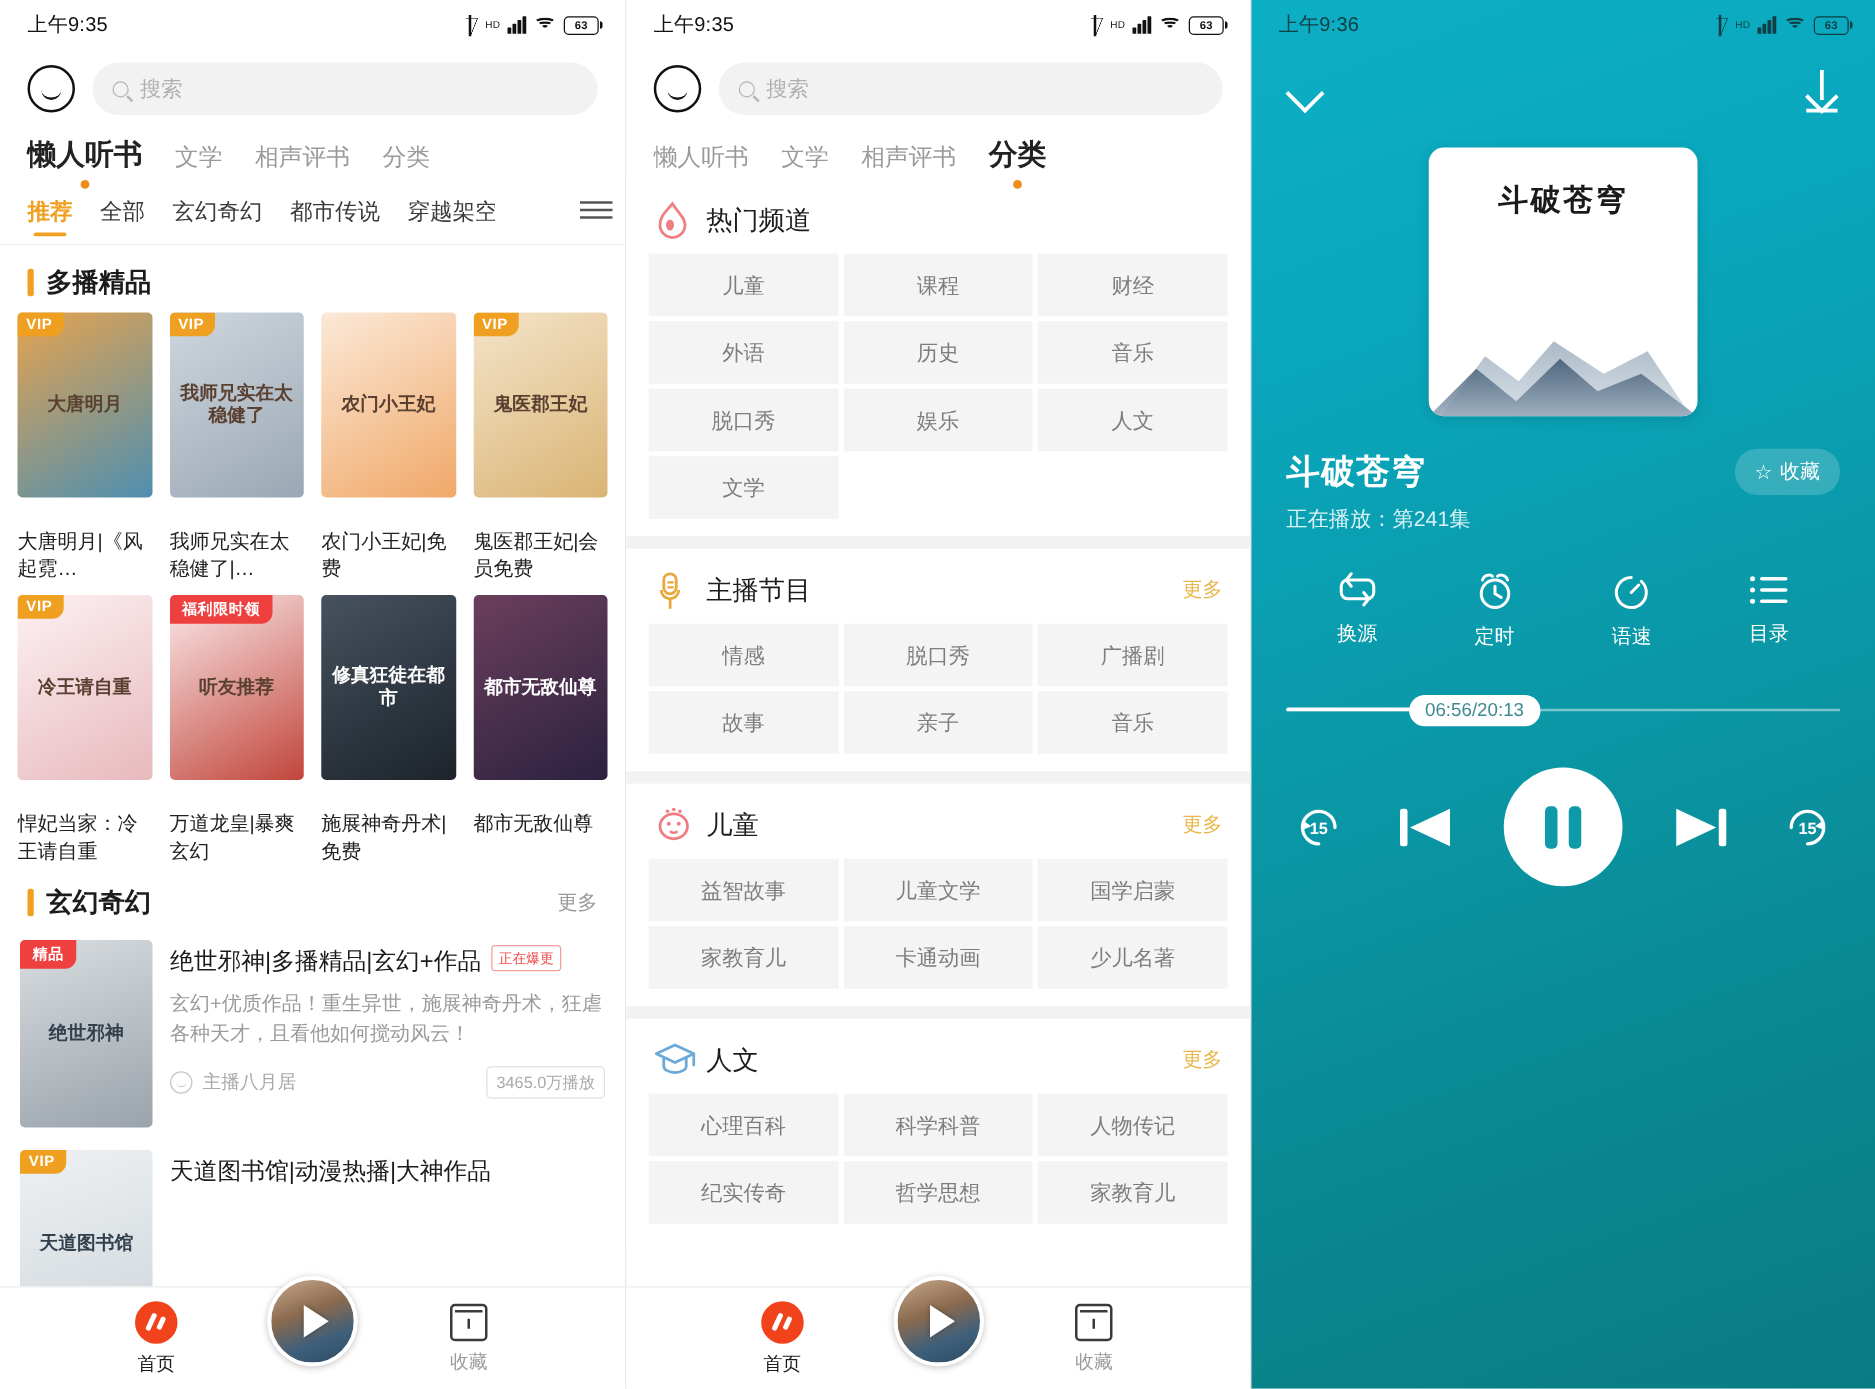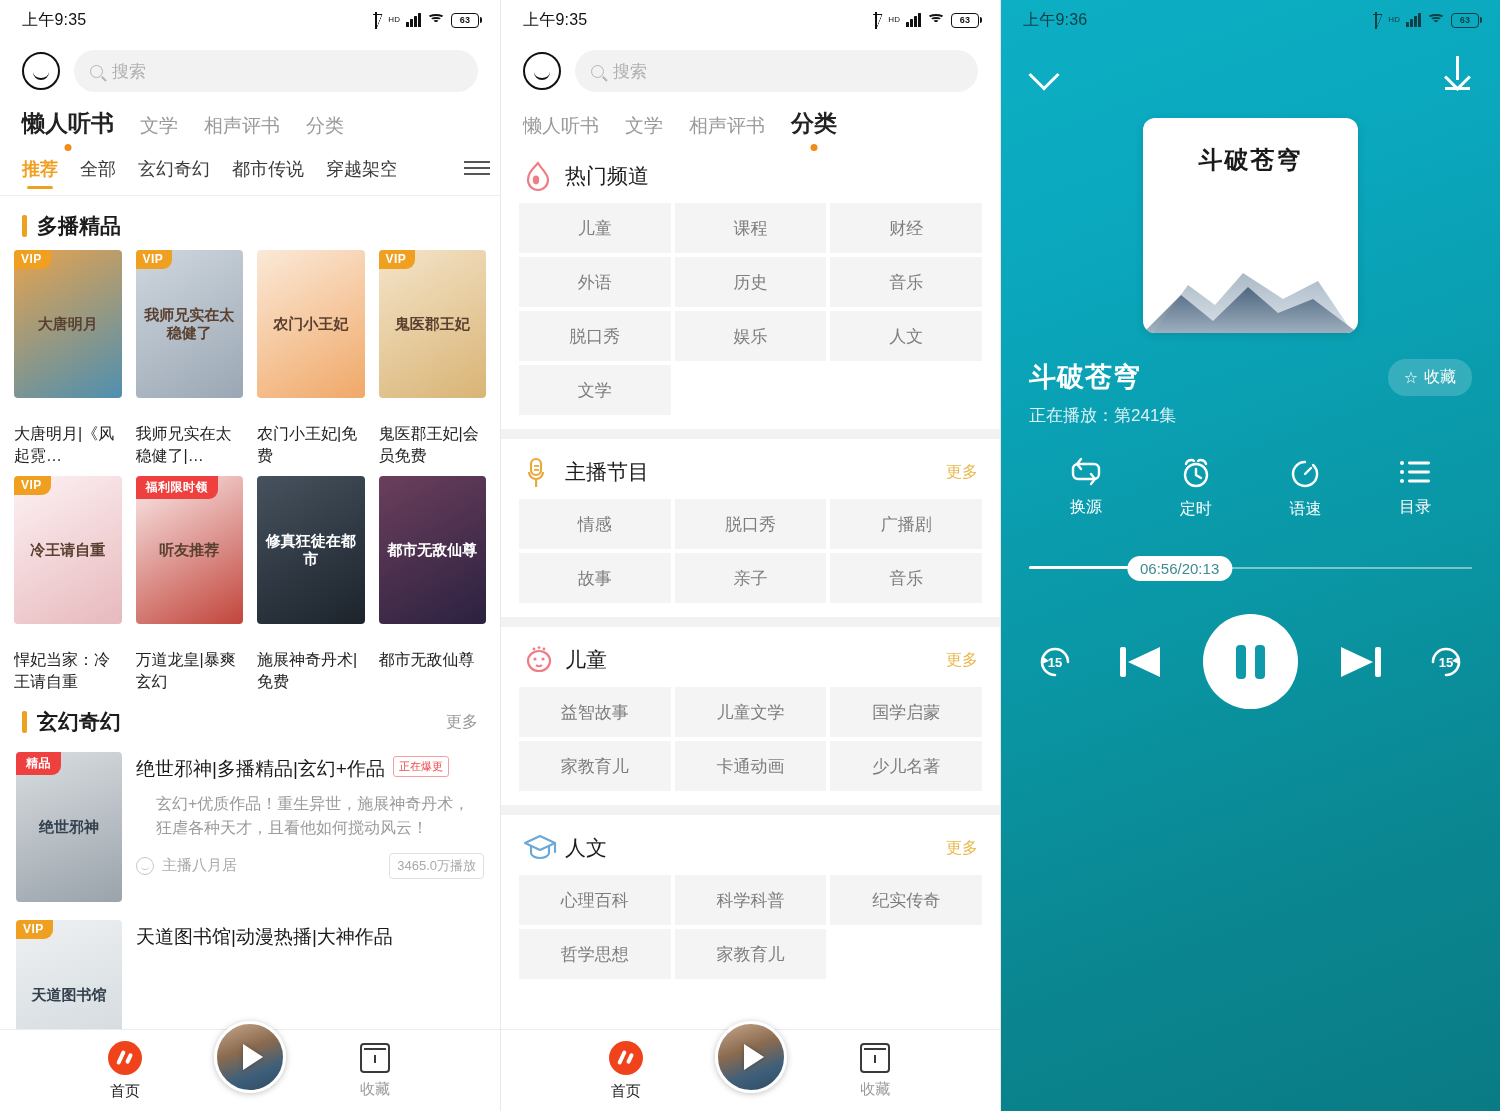--- a/index.html
+++ b/index.html
@@ -101,21 +101,21 @@
 
   
   .listitem{ display:flex; padding:6px 16px 12px 16px; gap:14px;}
   .li-cover{ width:106px; height:150px; border-radius:4px; flex:0 0 106px; position:relative;
              overflow:hidden; background:#e9e9e9;}
   .li-body{ flex:1; min-width:0; padding-top:4px;}
   .li-title-row{ display:flex; align-items:flex-start; gap:8px;}
   .li-title{ font-size:19px; color:#1b1b1b; font-weight:500; white-space:nowrap;}
   .li-badge{ font-size:11px; color:#ef4a4a; border:1px solid #f3a0a0; border-radius:3px;
              padding:2px 5px; white-space:nowrap;}
-  .li-desc{ font-size:16px; color:#9b9b9b; line-height:1.45; margin-top:10px;margin-left:20px;}
+  .li-desc{ font-size:16px; color:#9b9b9b; line-height:1.45; margin-top:10px;}
   .li-meta{ display:flex; align-items:center; margin-top:14px; gap:8px;}
   .li-av{ width:18px; height:18px; border-radius:50%; border:1.5px solid #c8c8c8; position:relative;}
   .li-av:after{content:"";position:absolute;left:4px;top:7px;width:8px;height:4px;border-bottom:1.5px solid #c8c8c8;border-radius:0 0 6px 6px;}
   .li-anchor{ font-size:15px; color:#a9a9a9;}
   .li-plays{ margin-left:auto; font-size:13px; color:#a9a9a9; border:1px solid #e0e0e0;
              border-radius:4px; padding:3px 7px;}
 
   
   .cat-sect{ padding:0 0 14px 0; background:#fff;}
   .cat-head{ display:flex; align-items:center; padding:18px 22px 12px 22px; gap:12px;}
@@ -494,20 +494,21 @@
               <path d="M17 3 L32 10 L17 17 L2 10 Z" fill="none" stroke="#6aa9d8" stroke-width="2.2" stroke-linejoin="round"></path>
               <path d="M8 13 L8 20 a9 5 0 0 0 18 0 L26 13" fill="none" stroke="#6aa9d8" stroke-width="2.2"></path>
               <path d="M32 10 L32 19" fill="none" stroke="#6aa9d8" stroke-width="2.2" stroke-linecap="round"></path>
             </svg></span>
        <span class="cat-title">人文</span>
        <span class="cat-more">更多</span>
      </div>
      <div class="chips">
           <div class="chip">心理百科</div>
           <div class="chip">科学科普</div>
+          <div class="chip">人物传记</div>
           <div class="chip">纪实传奇</div>
           <div class="chip">哲学思想</div>
           <div class="chip">家教育儿</div>
         </div>
       </div>
     </div>
 
   <div class="bottomnav">
     <div class="nav-item active">
       <span class="nav-home">

